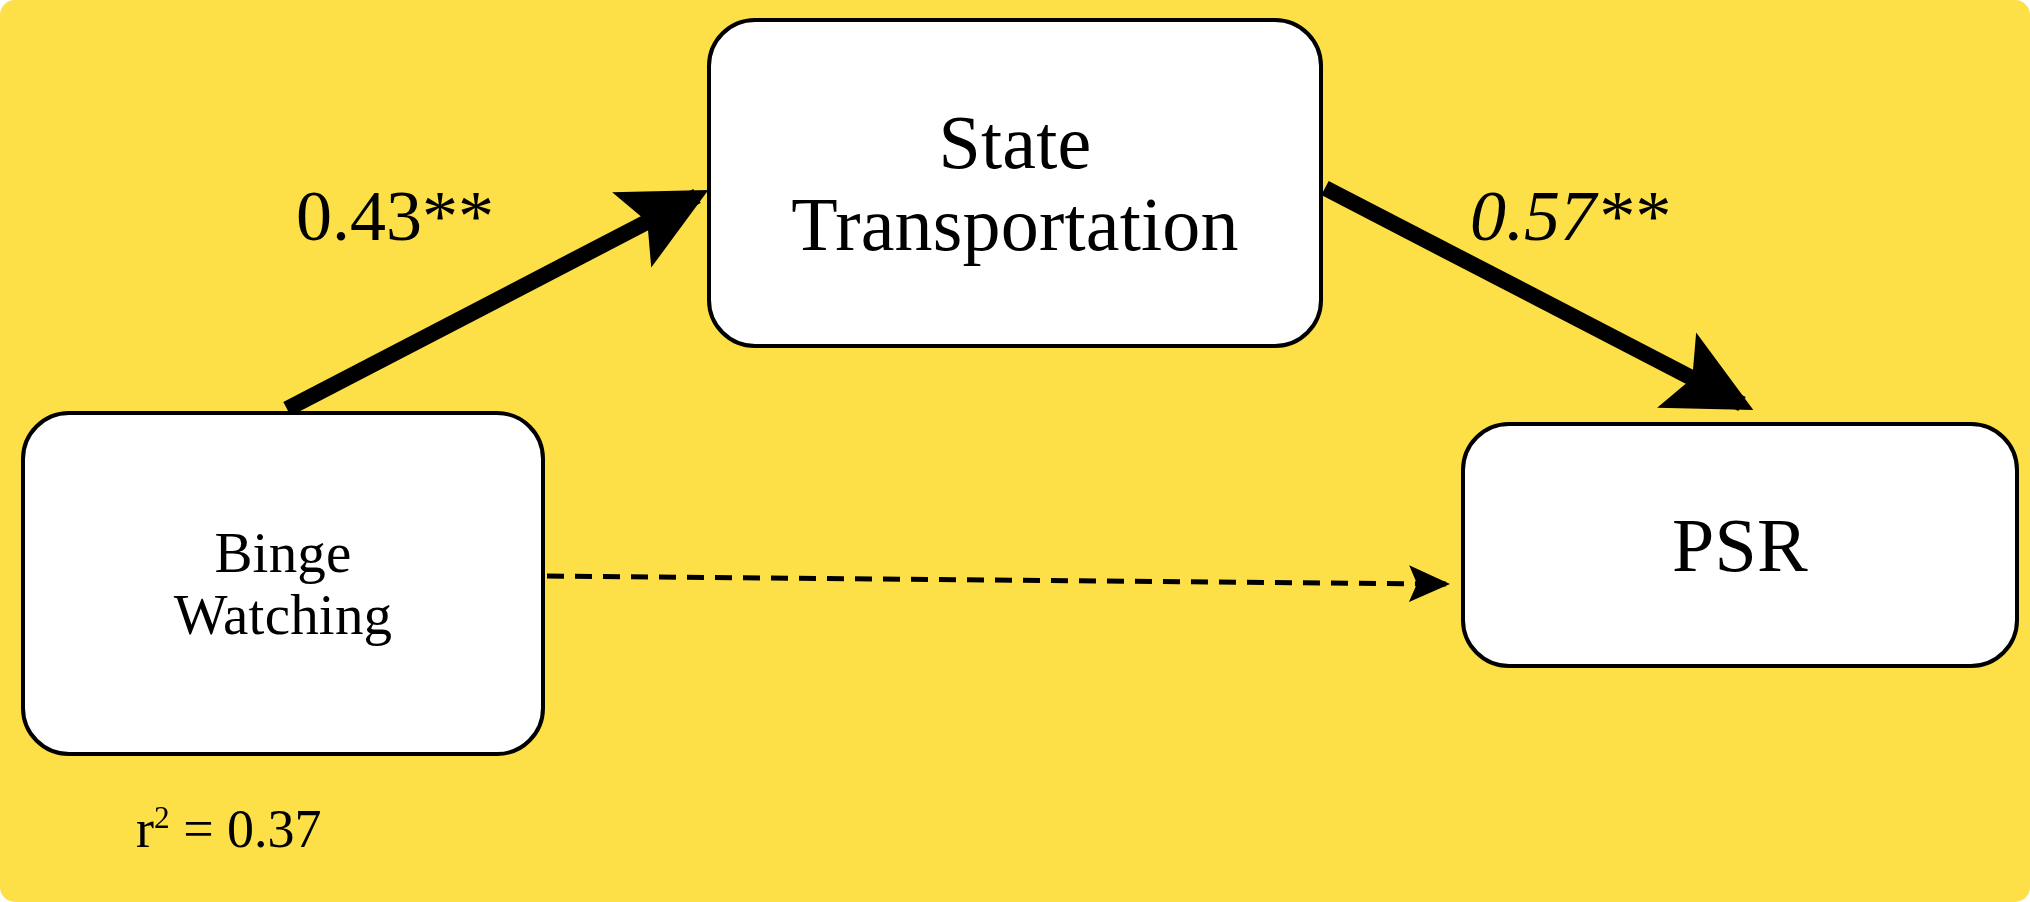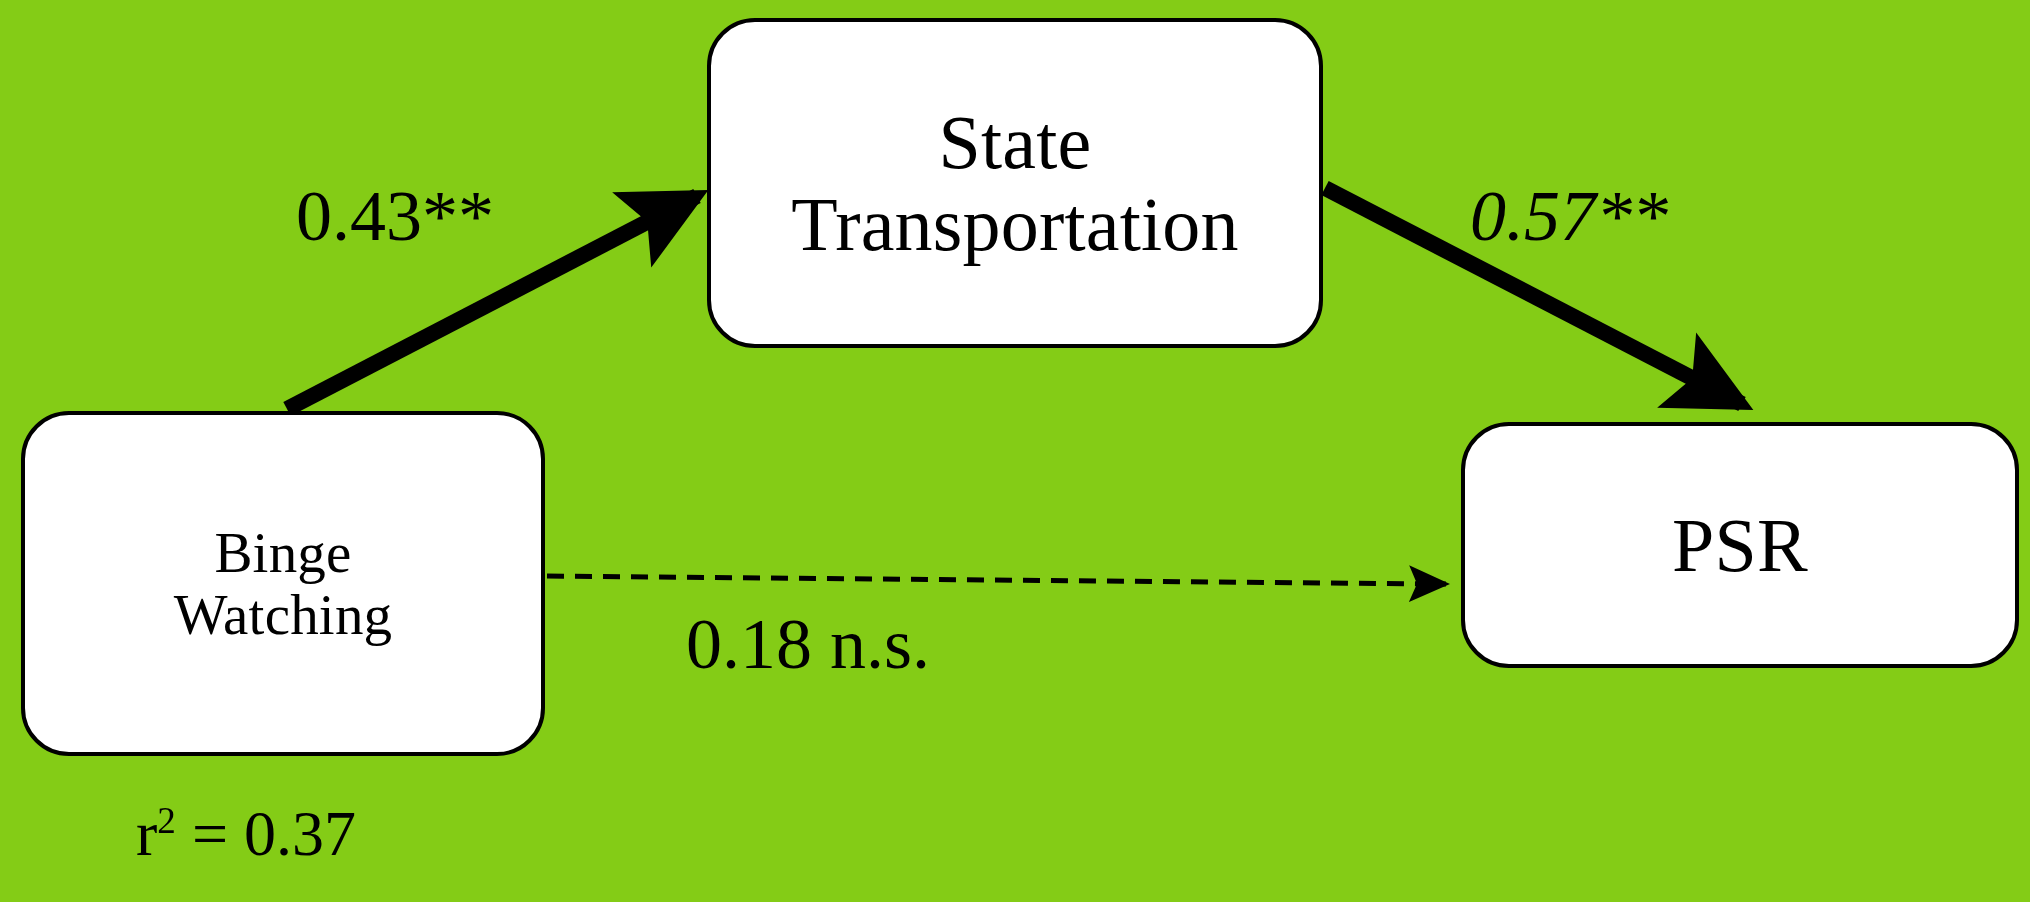--- a/index.html
+++ b/index.html
@@ -8,22 +8,23 @@
     padding: 0;
     background: #ffffff;
   }
   body {
     font-family: "Liberation Serif", "DejaVu Serif", serif;
   }
   #canvas {
     position: relative;
     width: 2030px;
     height: 902px;
-    background: #84cc16;
+    background: #fde047;
     overflow: hidden;
+    border-radius: 15px;
   }
   #diagram-svg {
     position: absolute;
     left: 0;
     top: 0;
     width: 2030px;
     height: 902px;
   }
   .node-box {
     position: absolute;
@@ -75,21 +76,21 @@
   }
   #label-a { left: 296px; top: 180px; }
   #label-b { left: 1470px; top: 180px; font-style: italic; }
   #label-c { left: 686px; top: 608px; }
 
   #label-r2 {
     position: absolute;
     left: 136px;
     top: 802px;
     font-family: "Liberation Serif", "DejaVu Serif", serif;
-    font-size: 64px;
+    font-size: 54px;
     color: #000000;
     white-space: nowrap;
     line-height: 1;
   }
   #label-r2 sup {
     font-size: 0.58em;
     vertical-align: super;
     line-height: 0;
   }
 </style>
@@ -132,19 +133,18 @@
   </div>
 
   <div class="node-box" id="node-psr">
     <span class="node-label">PSR</span>
   </div>
 
   <div class="edge-label" id="label-a">0.43**</div>
 
   <div class="edge-label" id="label-b">0.57**</div>
 
-  <div class="edge-label" id="label-c">0.18 n.s.</div>
 
   <div id="label-r2">
     <span>r</span><sup>2</sup><span> = </span><span>0.37</span>
   </div>
 
 </div>
 
 </body></html>

